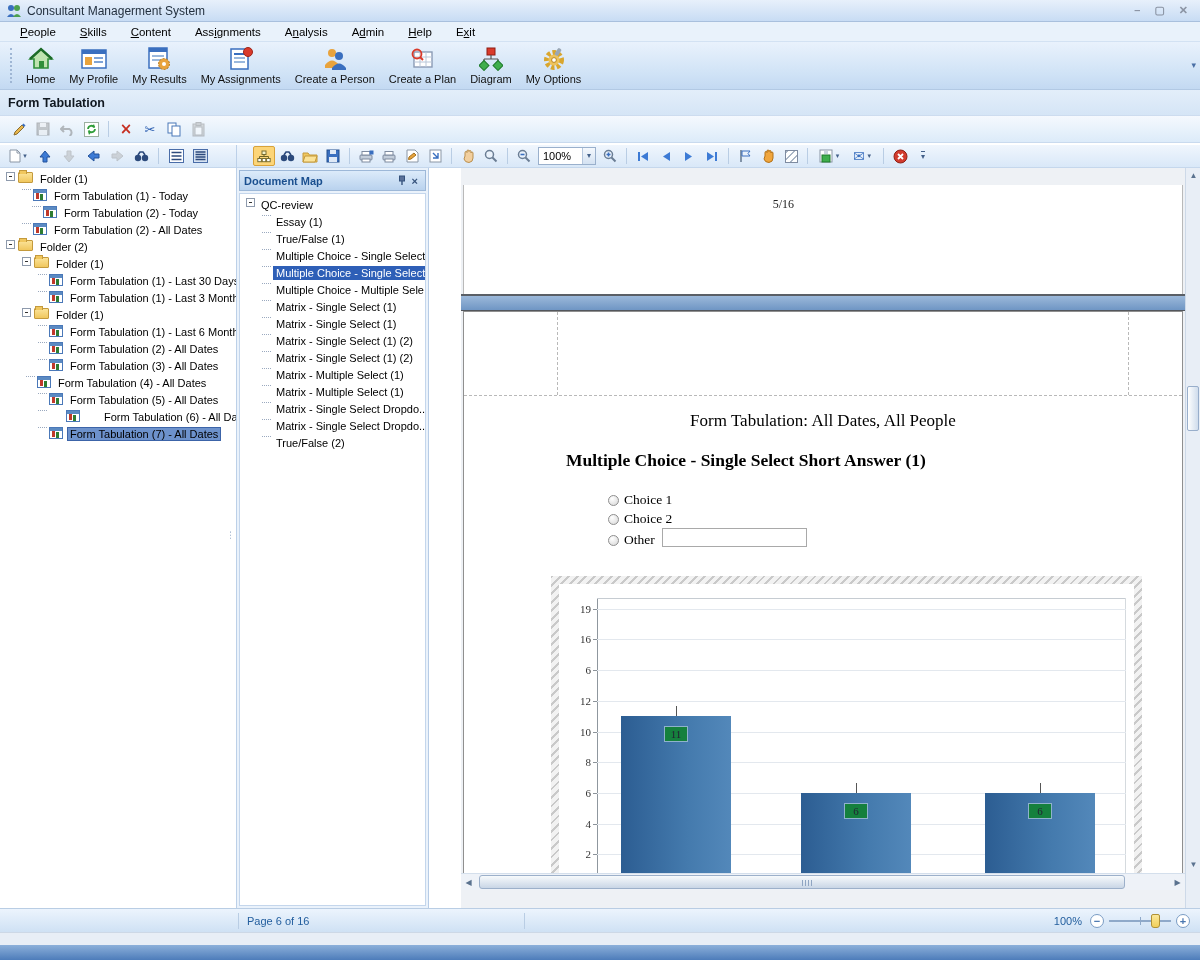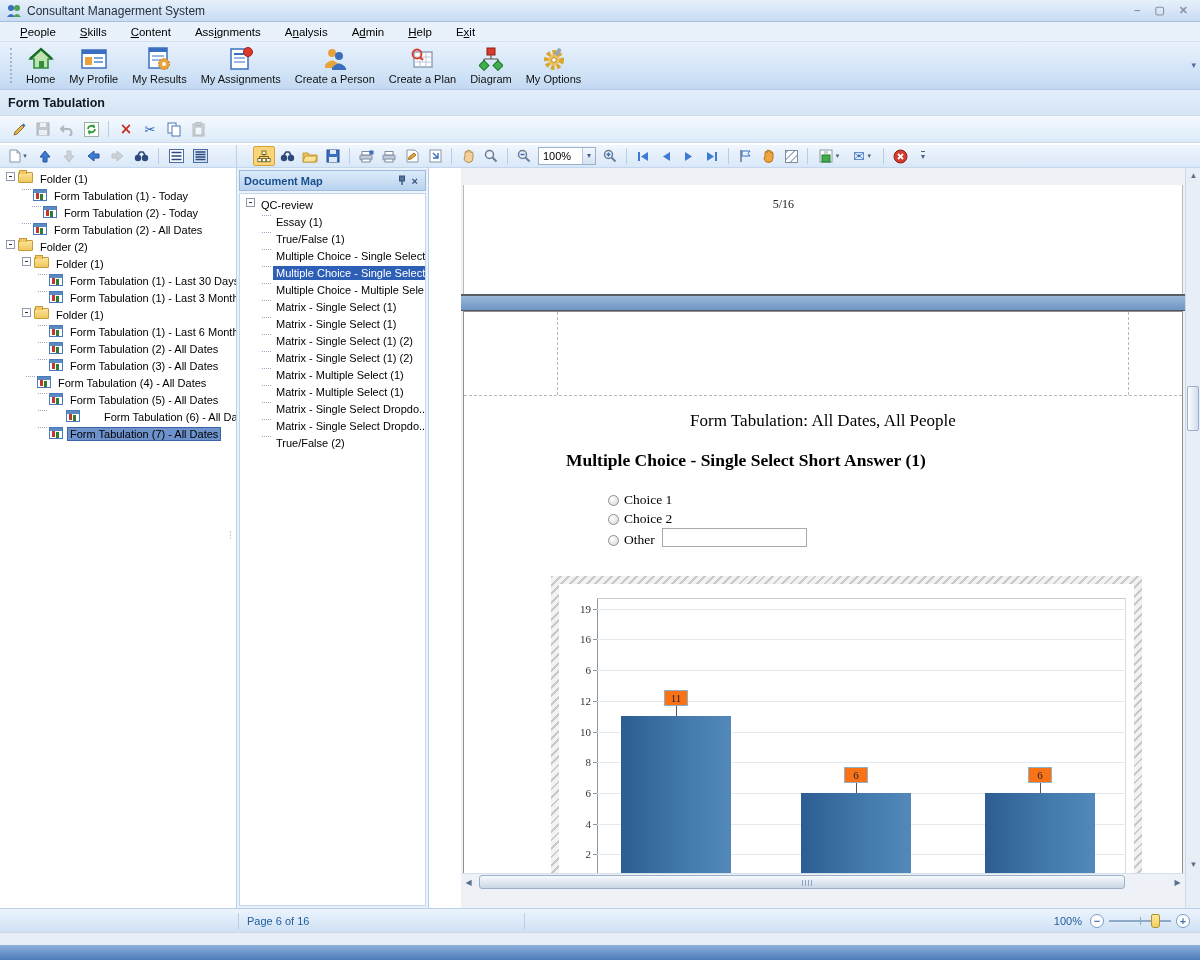--- a/index.html
+++ b/index.html
@@ -110,22 +110,22 @@
   .chartbox { position:absolute; left:87px; top:264px; width:591px; height:330px; padding:8px;
     background:repeating-linear-gradient(135deg,#c9c9c9 0 2px,#f2f2f2 2px 6px); overflow:hidden; }
   .chartwhite { position:relative; width:100%; height:100%; background:#fff; }
   .gridline { position:absolute; left:38px; right:8px; height:1px; background:#e3e8ee; }
   .ytick-label { position:absolute; left:0; width:32px; text-align:right; font-family:"Liberation Serif", serif; font-size:11px; color:#333; transform:translateY(-50%); }
   .ytick-mark { position:absolute; left:34px; width:4px; height:1px; background:#8b9299; }
   .axis-left { position:absolute; left:38px; top:14px; width:1px; background:#8f979e; }
   .axis-top { position:absolute; left:38px; right:8px; top:14px; height:1px; background:#c6ccd2; }
   .axis-right { position:absolute; right:8px; top:14px; width:1px; background:#d5dade; }
   .bar { position:absolute; background:linear-gradient(90deg,#2c5d92,#447aad 60%,#5388ba); }
-  .bar-label { position:absolute; width:24px; height:16px; border:1px solid #8fb2cc; background:#f97316; text-align:center;
-    font-family:"Liberation Serif", serif; font-size:11px; line-height:14px; color:#223; }
+  .bar-label { position:absolute; width:24px; height:16px; border:1px solid #8fb2cc; background:#15803d; text-align:center;
+    font-family:"Liberation Serif", serif; font-size:11px; line-height:14px; color:#223;margin-top:36px; }
   .bar-conn { position:absolute; width:1px; height:10px; background:#555; }
 
   
   .statusbar { position:absolute; left:0; top:908px; width:1200px; height:24px;
     background:linear-gradient(#ecf4fd,#cfe1f4); border-top:1px solid #b9cde4; display:flex; align-items:center; }
   .sb-sep { width:1px; height:16px; background:#b9cde4; }
   .sb-page { color:#235e9e; padding:0 8px; width:285px; }
   .sb-spring { flex:1; }
   .sb-zoomtext { color:#235e9e; margin-right:8px; }
   .zoombtn { width:14px; height:14px; border:1px solid #7a9cc4; border-radius:50%; background:#fff; color:#4a77b0;

